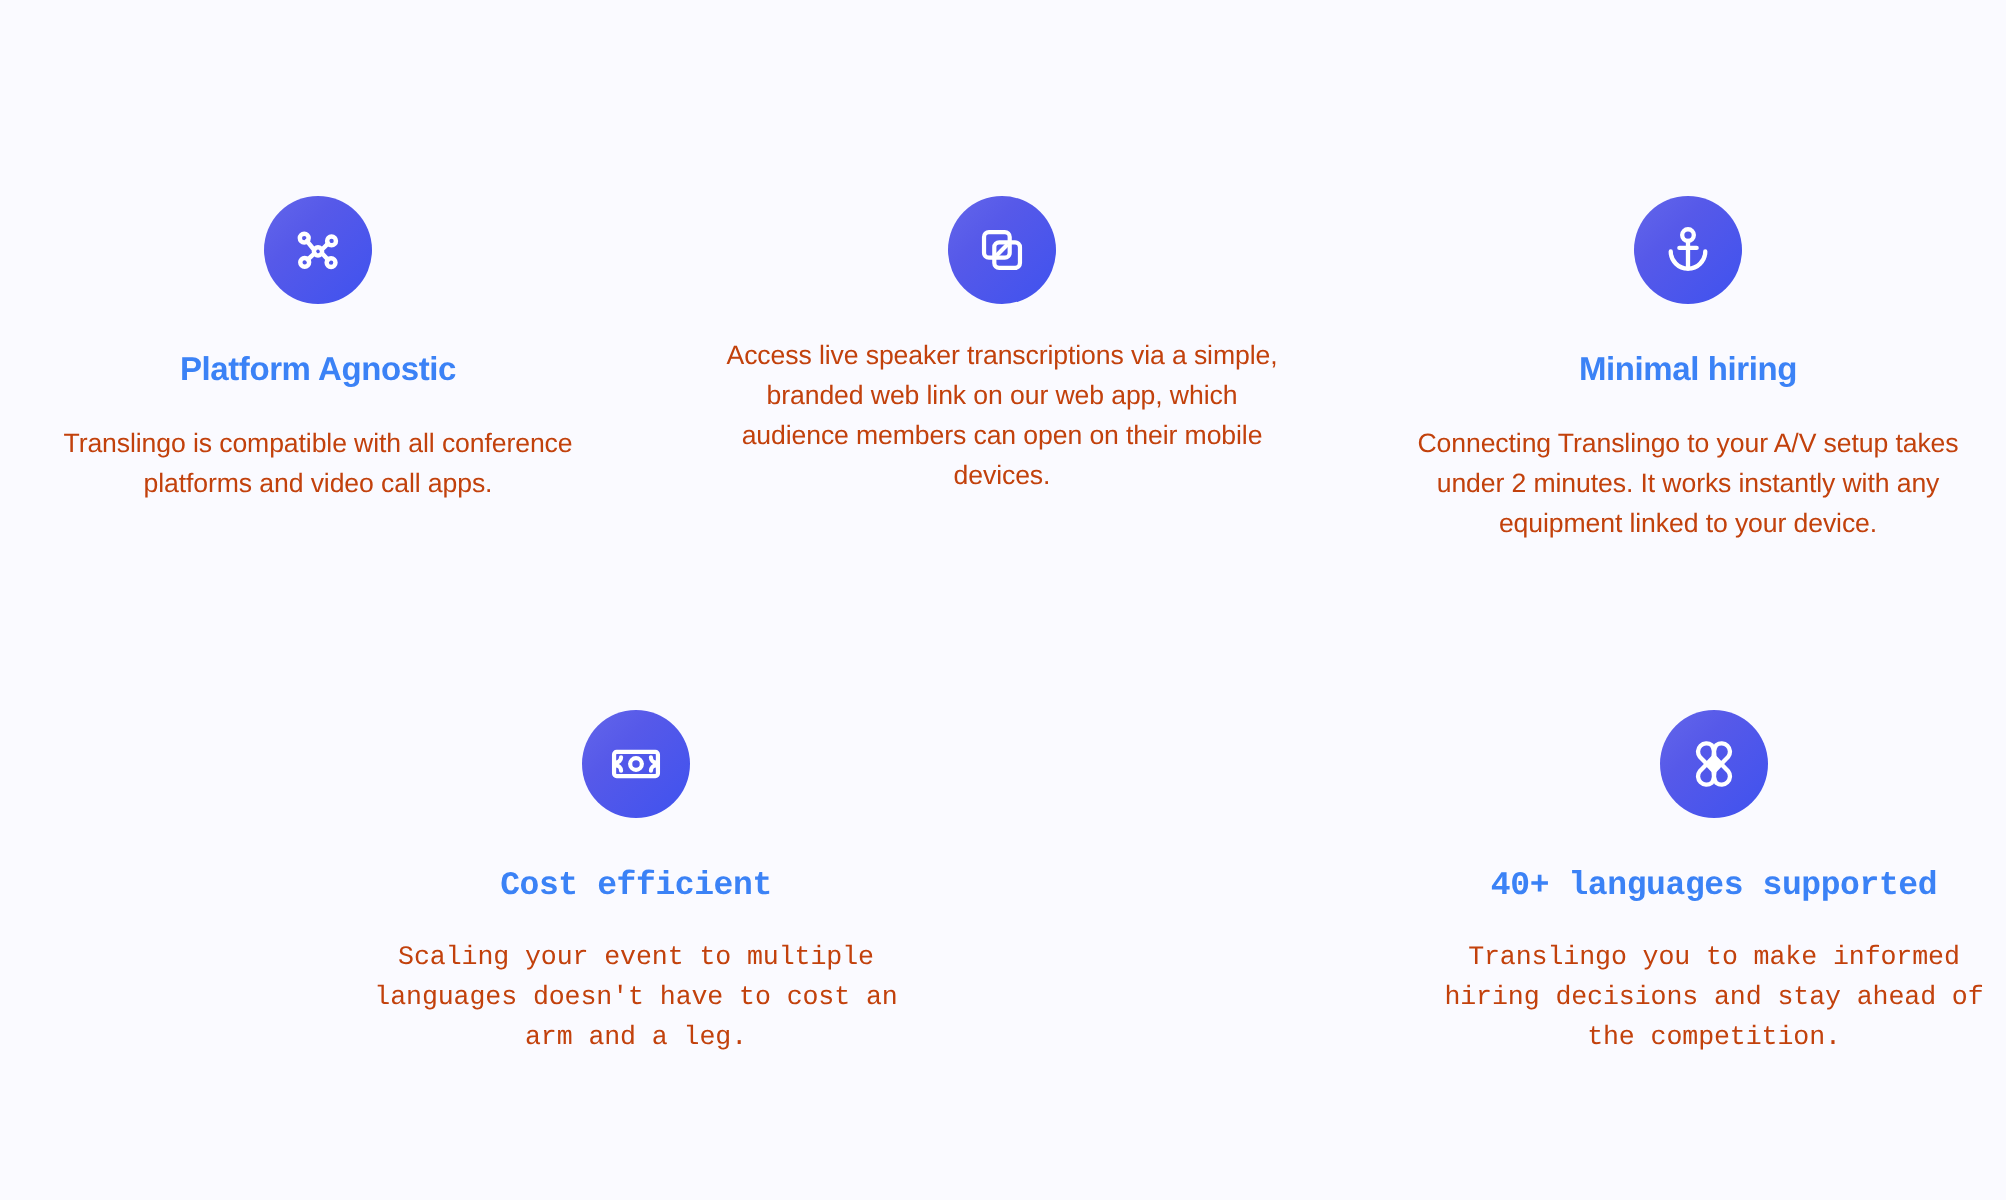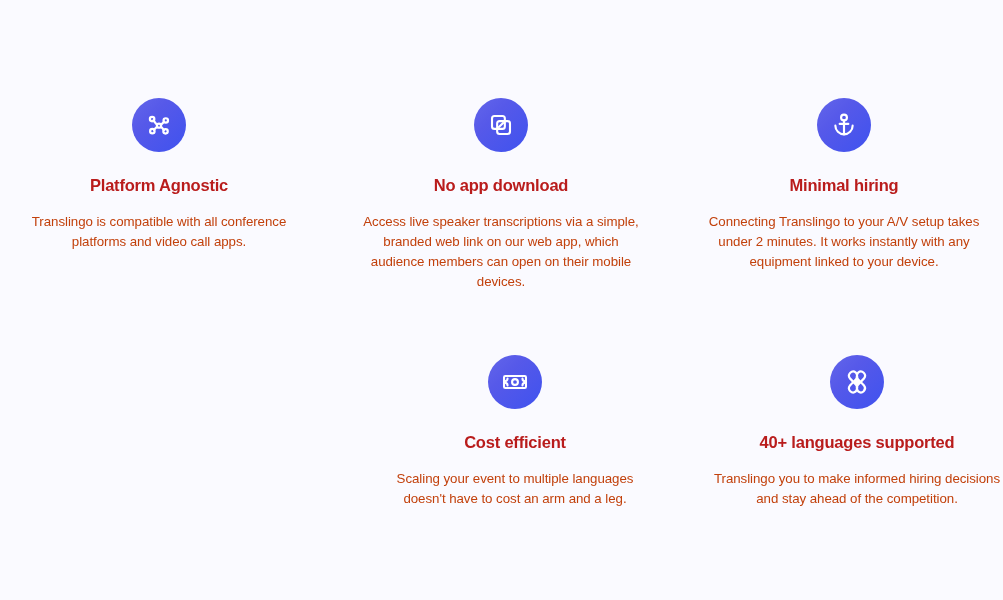--- a/index.html
+++ b/index.html
@@ -49,21 +49,21 @@
     text-align: center;
   }
 
   
   #row-top .feature-card { width: 292px; }
   #row-top .feature-card:nth-child(1) { margin-left: 0px; }
   #row-top .feature-card:nth-child(2) { margin-left: 50px; }
   #row-top .feature-card:nth-child(3) { margin-left: 51px; }
 
   
-  #row-bottom { padding-left: 172px; justify-content: flex-end; }
+  #row-bottom { padding-left: 172px; justify-content: space-between; font-family: Liberation Mono, monospace; }
   #row-bottom .feature-card { width: 292px; }
   #row-bottom .feature-card:nth-child(2) { margin-left: 50px; }
 
   .icon-badge {
     width: 54px;
     height: 54px;
     border-radius: 50%;
     background: linear-gradient(135deg, #6366ea 0%, #5659e9 35%, #3f52ef 100%);
     display: flex;
     align-items: center;
@@ -75,21 +75,21 @@
     display: block;
     width: 28px;
     height: 28px;
   }
 
   .feature-title {
     margin-top: 24px;
     font-size: 16.5px;
     font-weight: 700;
     letter-spacing: -0.2px;
-    color: #b91c1c;
+    color: #3b82f6;
     line-height: 1.2;
   }
 
   .feature-desc {
     margin-top: 16px;
     font-size: 13.3px;
     font-weight: 400;
     line-height: 20px;
     color: #c2410c;
     letter-spacing: -0.05px;
@@ -131,21 +131,20 @@
     <div class="feature-card" id="card-no-app-download">
       <div class="icon-badge">
         <span>
           <svg viewBox="0 0 24 24" fill="none" stroke="#ffffff" stroke-width="1.8" stroke-linecap="round" stroke-linejoin="round">
             <rect x="4.3" y="4.3" width="11" height="11" rx="2.1"></rect>
             <rect x="8.7" y="8.7" width="11" height="11" rx="2.1"></rect>
             <line x1="10.2" y1="13.8" x2="13.8" y2="10.2"></line>
           </svg>
         </span>
       </div>
-      <div class="feature-title">No app download</div>
       <div class="feature-desc">Access live speaker transcriptions via a simple, branded web link on our web app, which audience members can open on their mobile devices.</div>
     </div>
 
     <div class="feature-card" id="card-minimal-setup">
       <div class="icon-badge">
         <span>
           <svg viewBox="0 0 24 24" fill="none" stroke="#ffffff" stroke-width="1.85" stroke-linecap="round" stroke-linejoin="round">
             <circle cx="12" cy="5.6" r="2.5"></circle>
             <line x1="12" y1="8.1" x2="12" y2="20"></line>
             <line x1="8.3" y1="11.1" x2="15.7" y2="11.1"></line>

